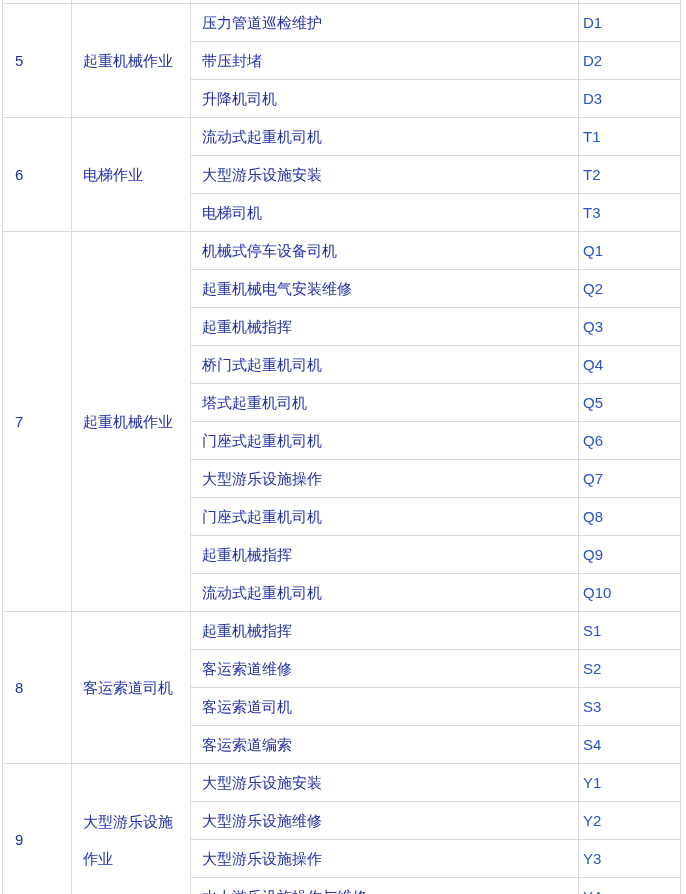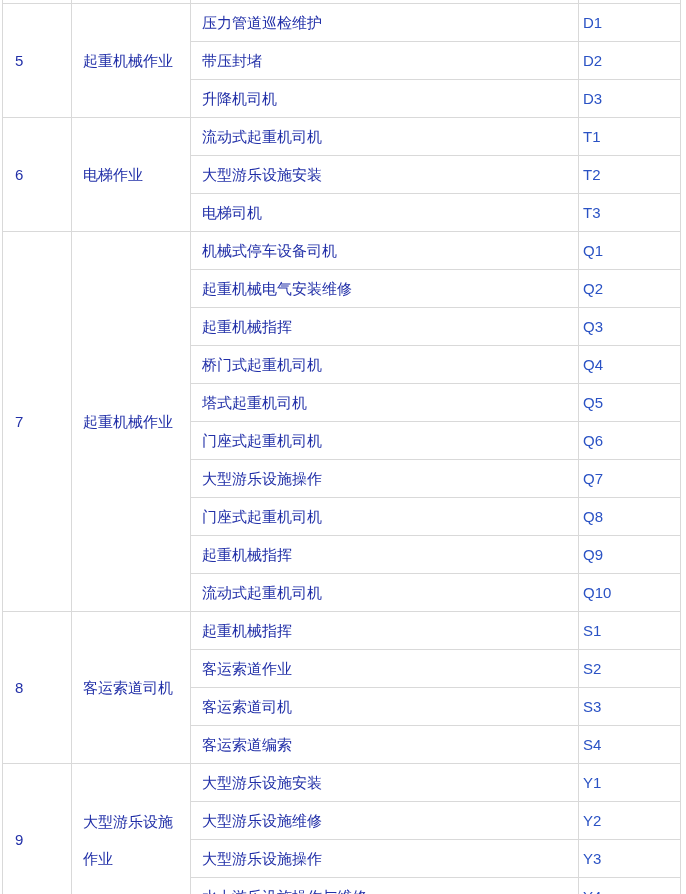--- a/index.html
+++ b/index.html
@@ -137,21 +137,21 @@
           <td class="item">流动式起重机司机</td>
           <td class="code">Q10</td>
         </tr>
         <tr>
           <td class="num" rowspan="4">8</td>
           <td class="cat" rowspan="4">客运索道司机</td>
           <td class="item">起重机械指挥</td>
           <td class="code">S1</td>
         </tr>
         <tr>
-          <td class="item">客运索道作业</td>
+          <td class="item">客运索道维修</td>
           <td class="code">S2</td>
         </tr>
         <tr>
           <td class="item">客运索道司机</td>
           <td class="code">S3</td>
         </tr>
         <tr>
           <td class="item">客运索道编索</td>
           <td class="code">S4</td>
         </tr>

